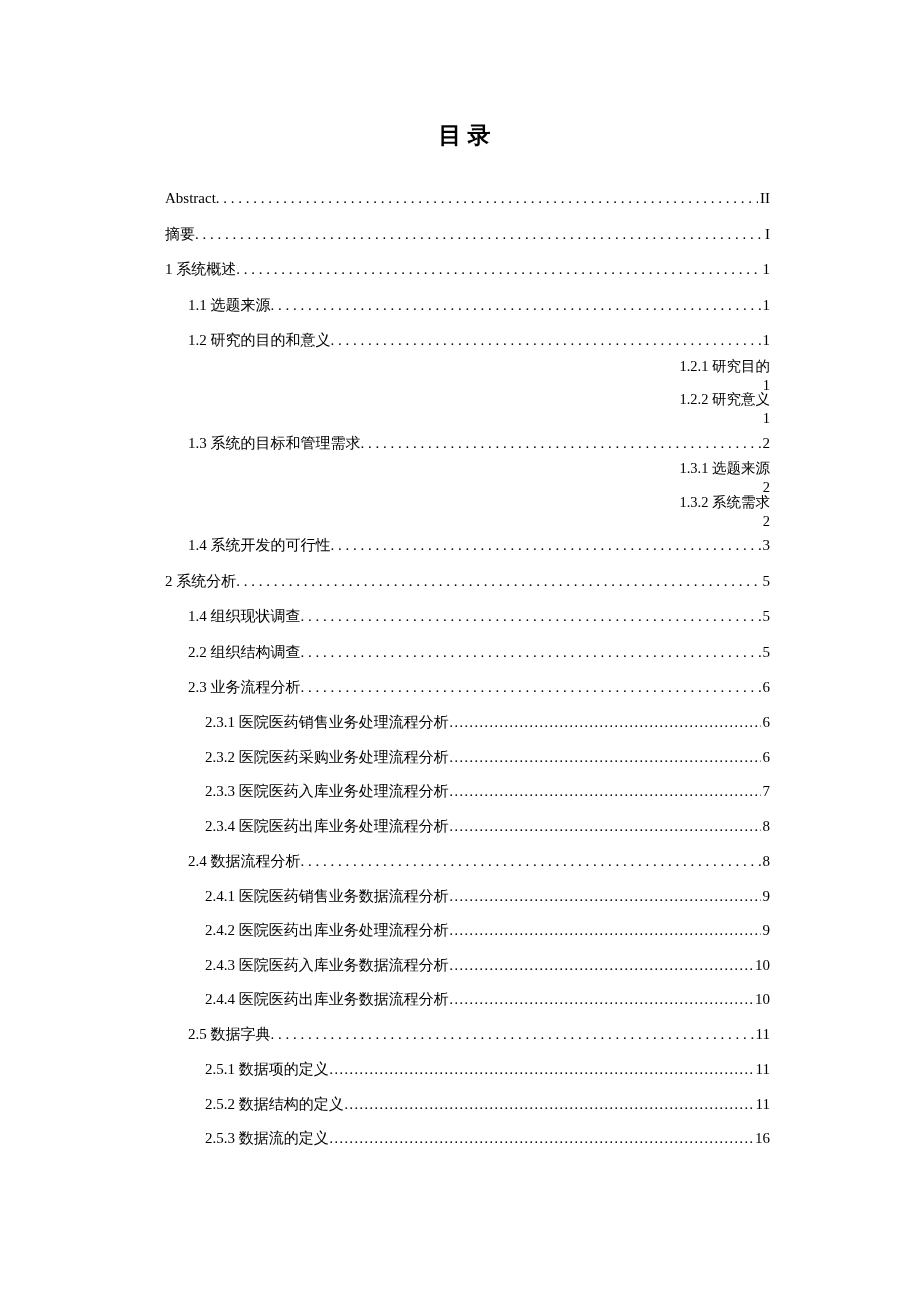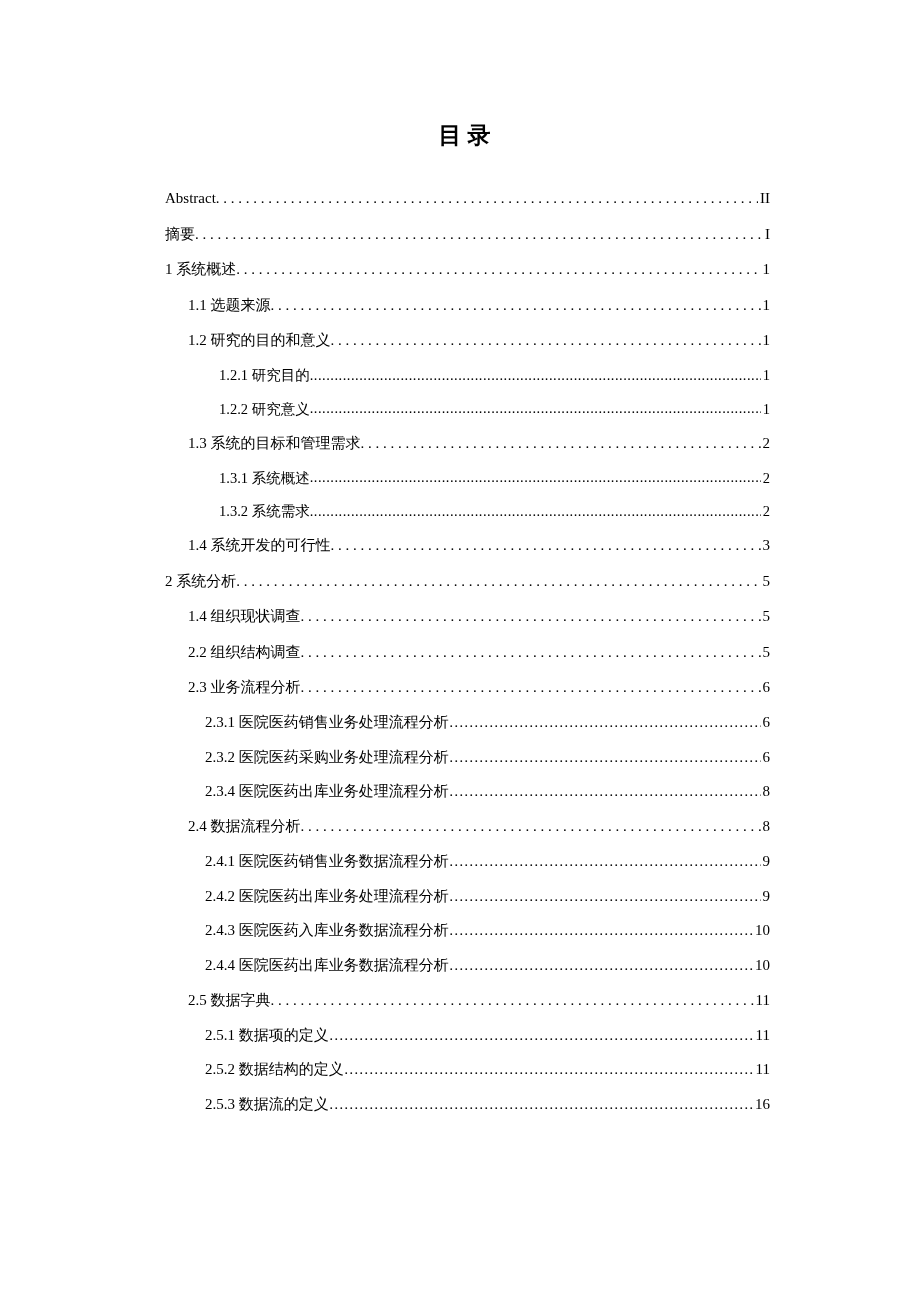--- a/index.html
+++ b/index.html
@@ -41,23 +41,24 @@
       margin-left: 23px;
       text-align: right;
     }
     .level-2 {
       height: 34.5px;
       align-items: center;
       margin-left: 40px;
     }
     .level-2-dense {
       height: 33.5px;
-      align-items: center;
+      align-items: flex-end;
       margin-left: 54px;
       font-size: 14.5px;
+      flex-direction: column;
     }
     .label {
       flex: 0 0 auto;
     }
     .leader {
       flex: 1 1 auto;
       overflow: hidden;
       position: relative;
       height: 15px;
     }
@@ -135,21 +136,21 @@
       <span class="label ">1.2.2 研究意义</span>
       <span class="leader leader-tight"></span>
       <span class="pagenum">1</span>
     </div>
     <div class="toc-entry level-1">
       <span class="label ">1.3 系统的目标和管理需求</span>
       <span class="leader leader-wide"></span>
       <span class="pagenum">2</span>
     </div>
     <div class="toc-entry level-2-dense">
-      <span class="label ">1.3.1 系统概述</span>
+      <span class="label ">1.3.1 选题来源</span>
       <span class="leader leader-tight"></span>
       <span class="pagenum">2</span>
     </div>
     <div class="toc-entry level-2-dense">
       <span class="label ">1.3.2 系统需求</span>
       <span class="leader leader-tight"></span>
       <span class="pagenum">2</span>
     </div>
     <div class="toc-entry level-1">
       <span class="label ">1.4 系统开发的可行性</span>
@@ -178,20 +179,25 @@
     </div>
     <div class="toc-entry level-2">
       <span class="label ">2.3.1 医院医药销售业务处理流程分析</span>
       <span class="leader leader-chinese"></span>
       <span class="pagenum">6</span>
     </div>
     <div class="toc-entry level-2">
       <span class="label ">2.3.2 医院医药采购业务处理流程分析</span>
       <span class="leader leader-chinese"></span>
       <span class="pagenum">6</span>
+    </div>
+    <div class="toc-entry level-2">
+      <span class="label ">2.3.3 医院医药入库业务处理流程分析</span>
+      <span class="leader leader-chinese"></span>
+      <span class="pagenum">7</span>
     </div>
     <div class="toc-entry level-2">
       <span class="label ">2.3.4 医院医药出库业务处理流程分析</span>
       <span class="leader leader-chinese"></span>
       <span class="pagenum">8</span>
     </div>
     <div class="toc-entry level-1">
       <span class="label ">2.4 数据流程分析</span>
       <span class="leader leader-wide"></span>
       <span class="pagenum">8</span>

